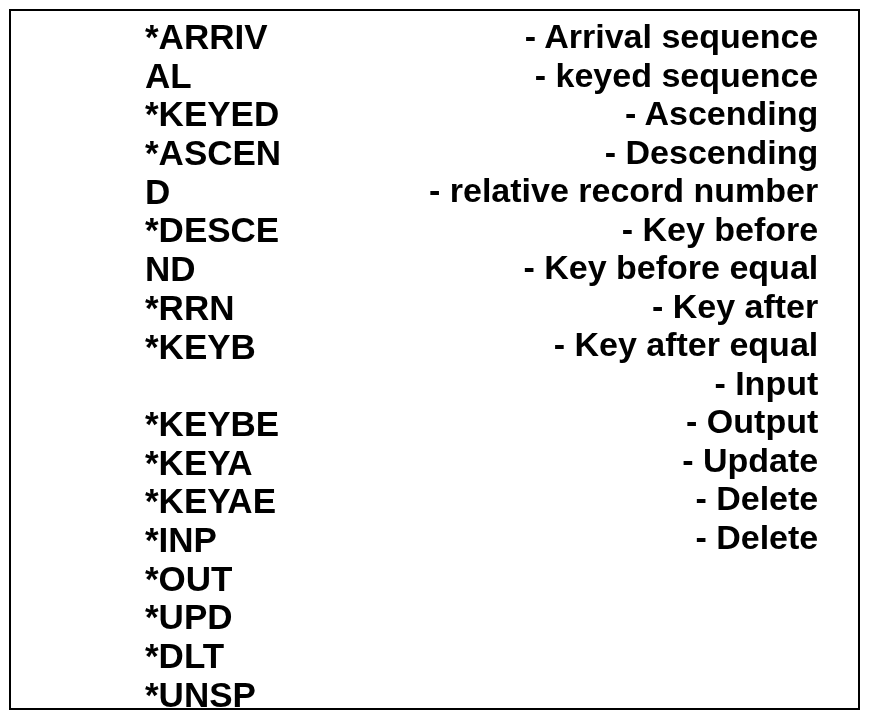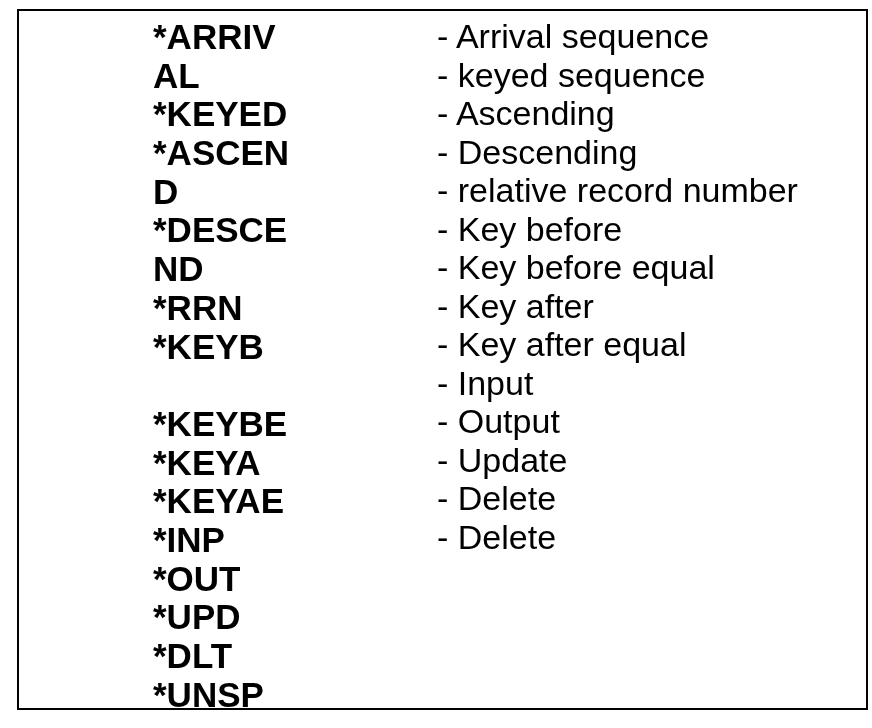--- a/index.html
+++ b/index.html
@@ -10,21 +10,21 @@
     width: 872px;
     height: 728px;
     background: #ffffff;
     position: relative;
     overflow: hidden;
     font-family: "Liberation Sans", "DejaVu Sans", sans-serif;
     color: #000000;
   }
   .frame {
     position: absolute;
-    left: 17px;
+    left: 9px;
     top: 9px;
     width: 851px;
     height: 701px;
     border: 2px solid #000000;
     box-sizing: border-box;
     background: #ffffff;
   }
   .col {
     position: absolute;
     white-space: pre;
@@ -36,21 +36,22 @@
     font-weight: bold;
   }
   .col-keywords .line {
     height: 38.7px;
     line-height: 38.7px;
   }
   .col-descriptions {
     left: 418px;
     top: 6px;
     font-size: 34px;
-    font-weight: normal;
+    font-weight: bold;
+    text-align: right;
   }
   .col-descriptions .line {
     height: 38.5px;
     line-height: 38.5px;
   }
 </style>
 </head>
 <body>
 
 <div class="page">

